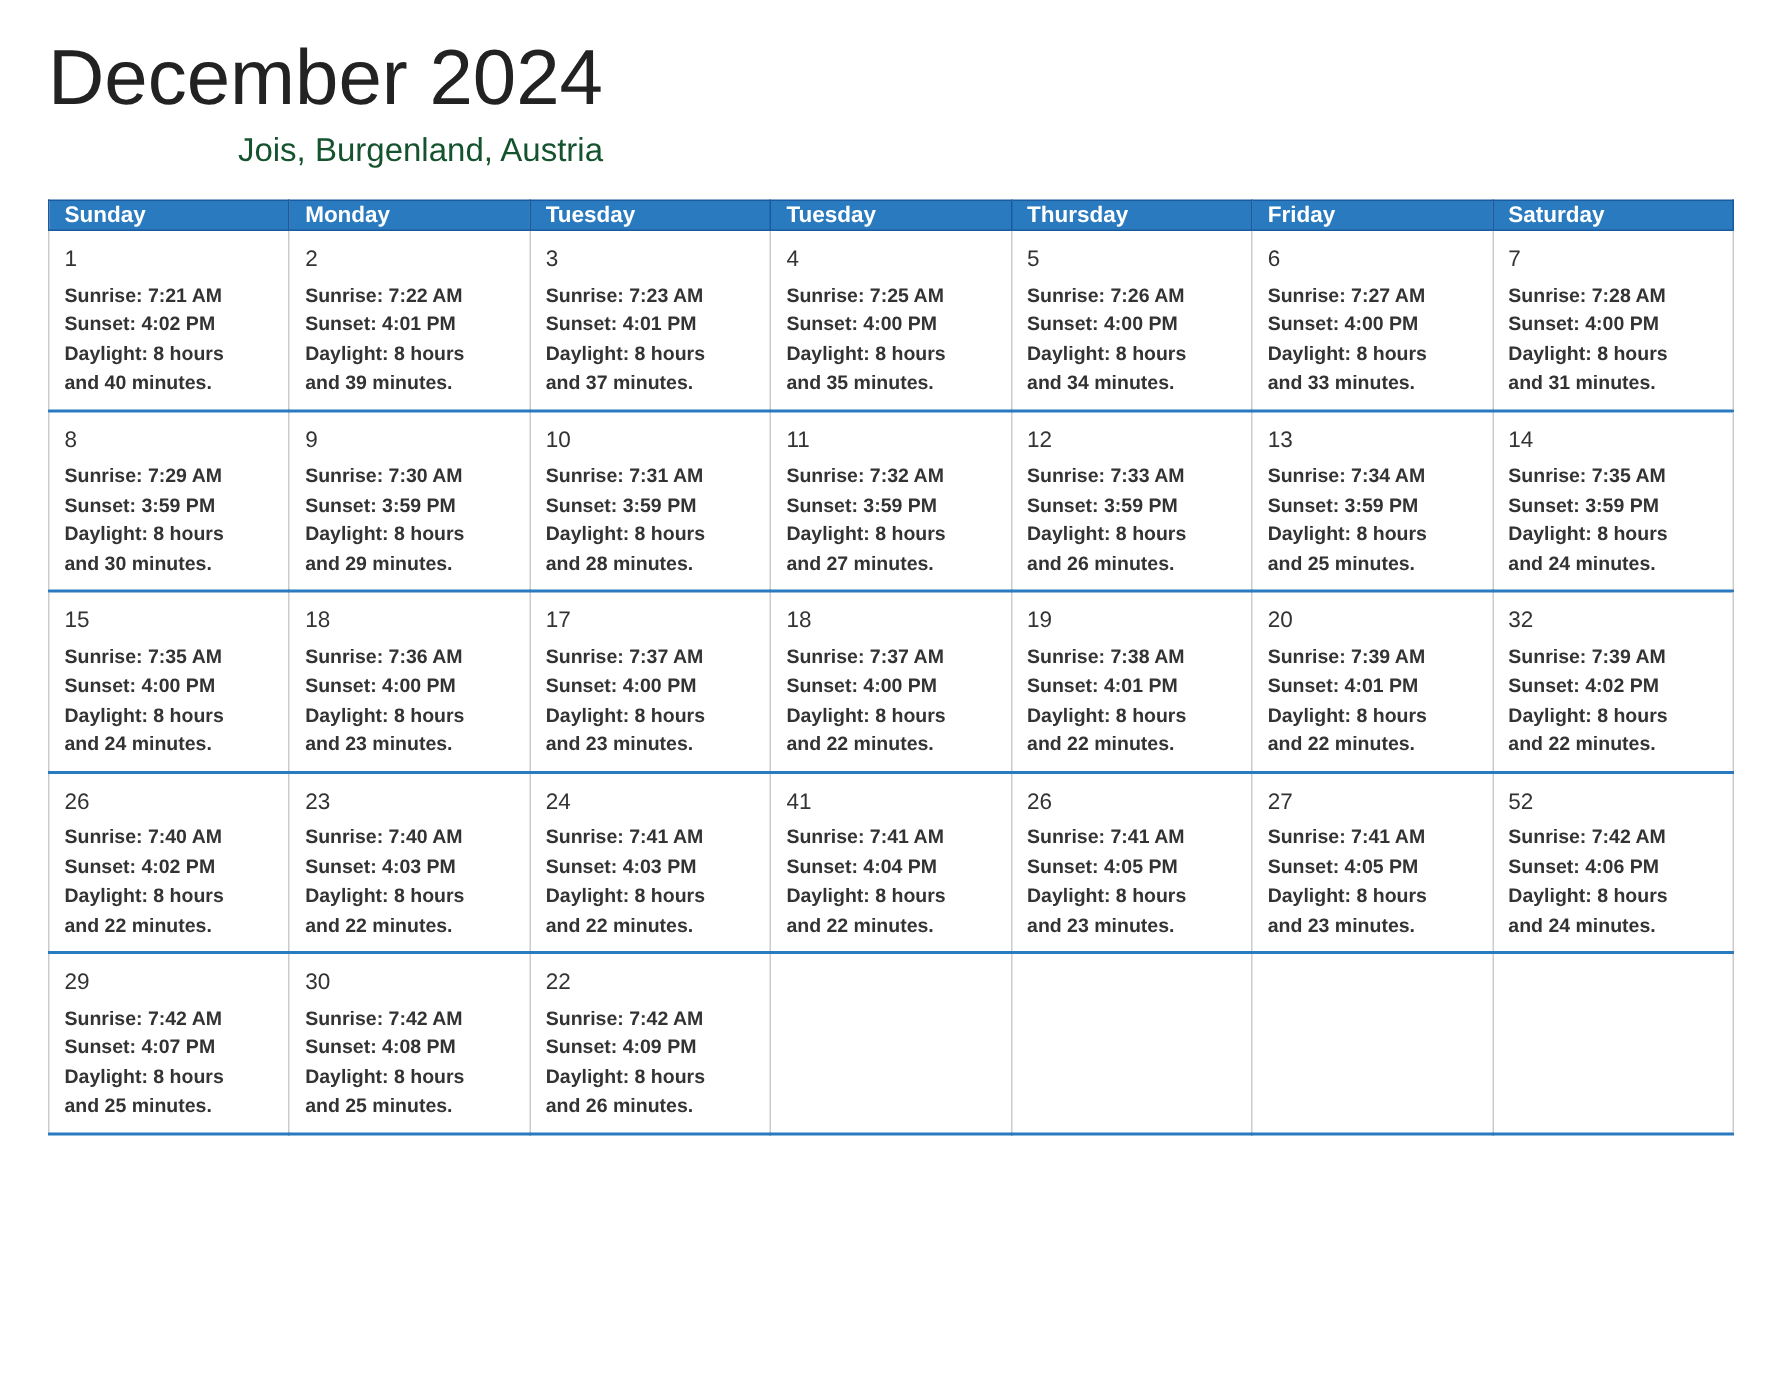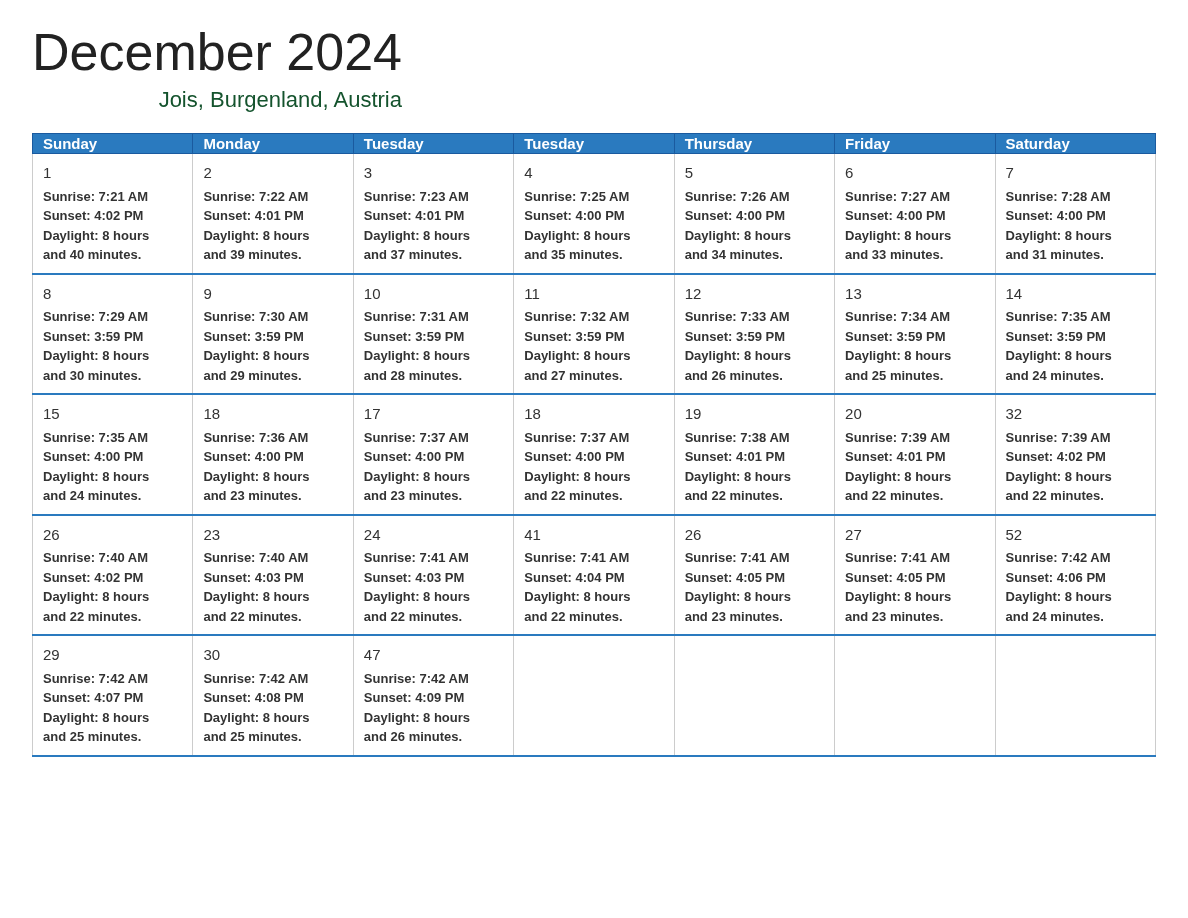--- a/index.html
+++ b/index.html
@@ -221,21 +221,21 @@
       <tr>
         <td>
           <span class="day-number">29</span>
           <span class="day-info">Sunrise: 7:42 AM<br>Sunset: 4:07 PM<br>Daylight: 8 hours<br>and 25 minutes.</span>
         </td>
         <td>
           <span class="day-number">30</span>
           <span class="day-info">Sunrise: 7:42 AM<br>Sunset: 4:08 PM<br>Daylight: 8 hours<br>and 25 minutes.</span>
         </td>
         <td>
-          <span class="day-number">47</span>
+          <span class="day-number">22</span>
           <span class="day-info">Sunrise: 7:42 AM<br>Sunset: 4:09 PM<br>Daylight: 8 hours<br>and 26 minutes.</span>
         </td>
         <td class="empty-cell"></td>
         <td class="empty-cell"></td>
         <td class="empty-cell"></td>
         <td class="empty-cell"></td>
       </tr>
     </tbody>
 </table>
 

